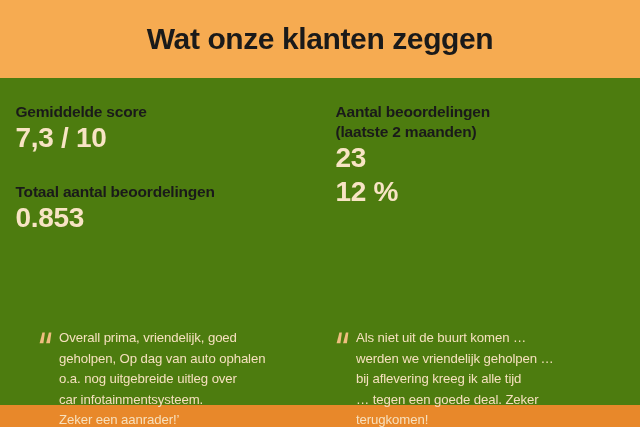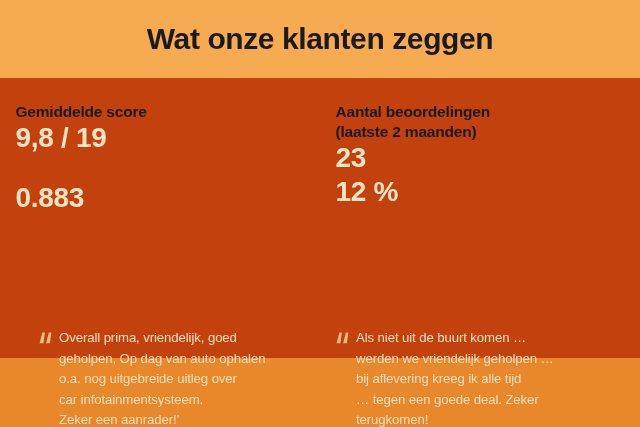--- a/index.html
+++ b/index.html
@@ -10,22 +10,22 @@
   body {
     width: 640px;
     height: 427px;
     overflow: hidden;
     font-family: "Liberation Sans", sans-serif;
     background: #E8882A;
   }
   #card {
     position: relative;
     width: 640px;
-    height: 358px;
-    background: #c2410c;
+    height: 405px;
+    background: #4d7c0f;
     box-sizing: border-box;
   }
 
   
   #header-band {
     position: absolute;
     left: 0;
     top: 0;
     width: 640px;
     height: 78px;
@@ -131,25 +131,26 @@
 <div id="card">
 
   <div id="header-band"></div>
   <div id="page-title">Wat onze klanten zeggen</div>
 
   <div id="stats">
 
     <div class="stats-col">
       <div class="stat-block">
         <div class="stat-label">Gemiddelde score</div>
-        <div class="stat-value">9,8 / 19</div>
+        <div class="stat-value">7,3 / 10</div>
       </div>
       <div class="spacer-left"></div>
       <div class="stat-block">
-        <div class="stat-value">0.883</div>
+        <div class="stat-label">Totaal aantal beoordelingen</div>
+        <div class="stat-value">0.853</div>
       </div>
     </div>
 
     <div class="stats-col">
       <div class="stat-block">
         <div class="stat-label" style="white-space:pre-line">Aantal beoordelingen
 (laatste 2 maanden)</div>
         <div class="stat-value">23</div>
       </div>
       <div class="spacer-right"></div>

